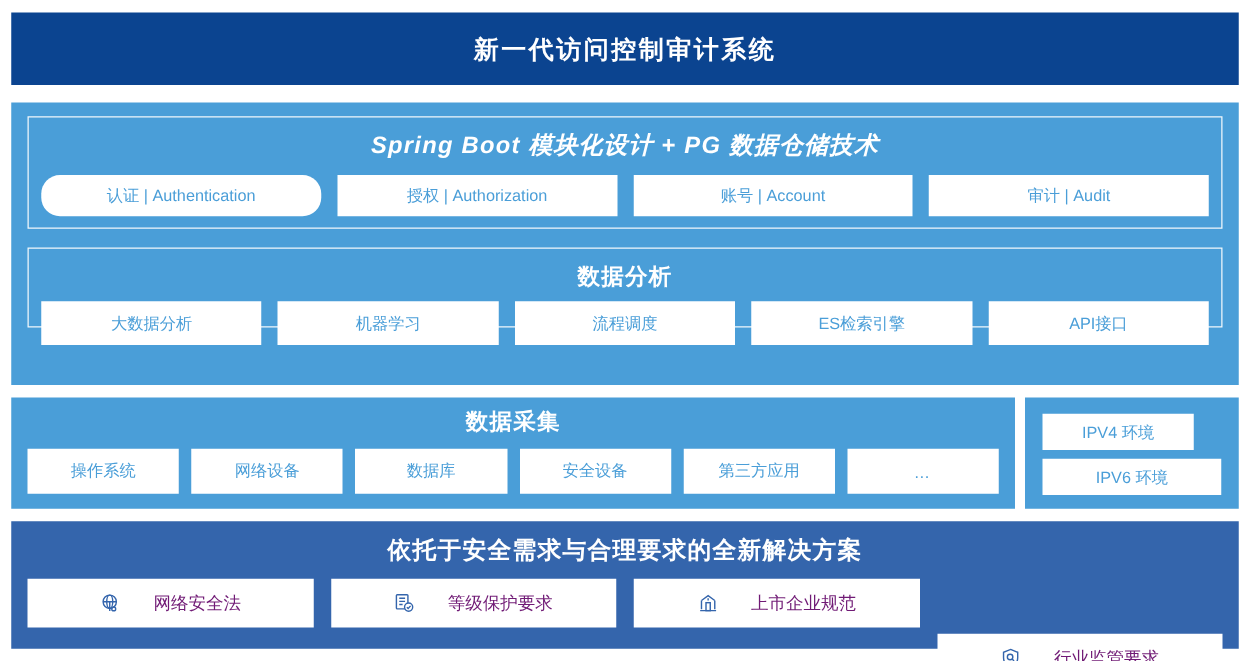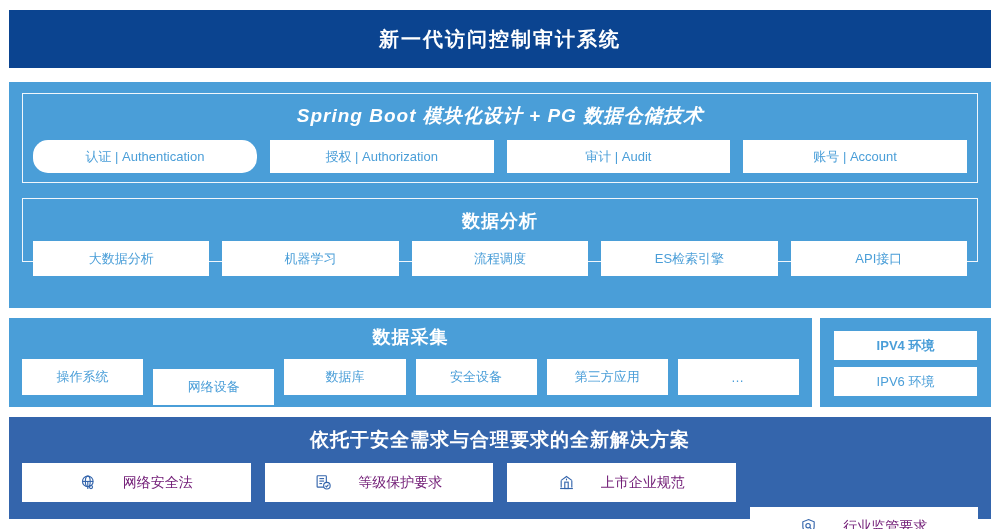--- a/index.html
+++ b/index.html
@@ -134,24 +134,24 @@
     <div class="group-title italic" style="margin-top:9px;">Spring Boot 模块化设计 + PG 数据仓储技术</div>
   </div>
   <div class="chip-row" style="left:33px; top:140px; width:934px; height:33px; gap:13px;">
     <div class="chip" style="flex:1 1 0;border-radius:15px;">
       <span>认证 | Authentication</span>
     </div>
     <div class="chip" style="flex:1 1 0;">
       <span>授权 | Authorization</span>
     </div>
     <div class="chip" style="flex:1 1 0;">
+      <span>账号 | Account</span>
+    </div>
+    <div class="chip" style="flex:1 1 0;">
       <span>审计 | Audit</span>
-    </div>
-    <div class="chip" style="flex:1 1 0;">
-      <span>账号 | Account</span>
     </div>
   </div>
 
   <div class="group" style="left:22px; top:198px; width:956px; height:64px;">
     <div class="group-title" style="margin-top:10px;">数据分析</div>
   </div>
   <div class="chip-row" style="left:33px; top:241px; width:934px; height:35px; gap:13px;">
     <div class="chip" style="flex:1 1 0;">
       <span>大数据分析</span>
     </div>
@@ -168,39 +168,39 @@
       <span>API接口</span>
     </div>
   </div>
 
   <div class="panel panel-light" style="left:9px; top:318px; width:803px; height:89px;"></div>
   <div class="group-title" style="position:absolute; left:9px; top:325px; width:803px;">数据采集</div>
   <div class="chip-row" style="left:22px; top:359px; width:777px; height:36px; gap:10px;">
     <div class="chip" style="flex:1 1 0;">
       <span>操作系统</span>
     </div>
-    <div class="chip" style="flex:1 1 0;margin-top:10px;">
+    <div class="chip" style="flex:1 1 0;">
       <span>网络设备</span>
     </div>
     <div class="chip" style="flex:1 1 0;">
       <span>数据库</span>
     </div>
     <div class="chip" style="flex:1 1 0;">
       <span>安全设备</span>
     </div>
     <div class="chip" style="flex:1 1 0;">
       <span>第三方应用</span>
     </div>
     <div class="chip chip-ellipsis" style="flex:1 1 0;">
       <span>…</span>
     </div>
   </div>
 
   <div class="side-panel" style="left:820px; top:318px; width:171px; height:89px;"></div>
-  <div class="side-chip" style="left:834px; top:331px; width:143px; height:29px;font-weight:bold;">
+  <div class="side-chip" style="left:834px; top:331px; width:121px; height:29px;">
     <span>IPV4 环境</span>
   </div>
   <div class="side-chip" style="left:834px; top:367px; width:143px; height:29px;">
     <span>IPV6 环境</span>
   </div>
 
   <div class="panel panel-dark" style="left:9px; top:417px; width:982px; height:102px;"></div>
   <div class="group-title" style="position:absolute; left:9px; top:427px; width:982px; font-size:19px;">依托于安全需求与合理要求的全新解决方案</div>
 
   <div class="chip-row" style="left:22px; top:463px; width:956px; height:39px; gap:14px;">

